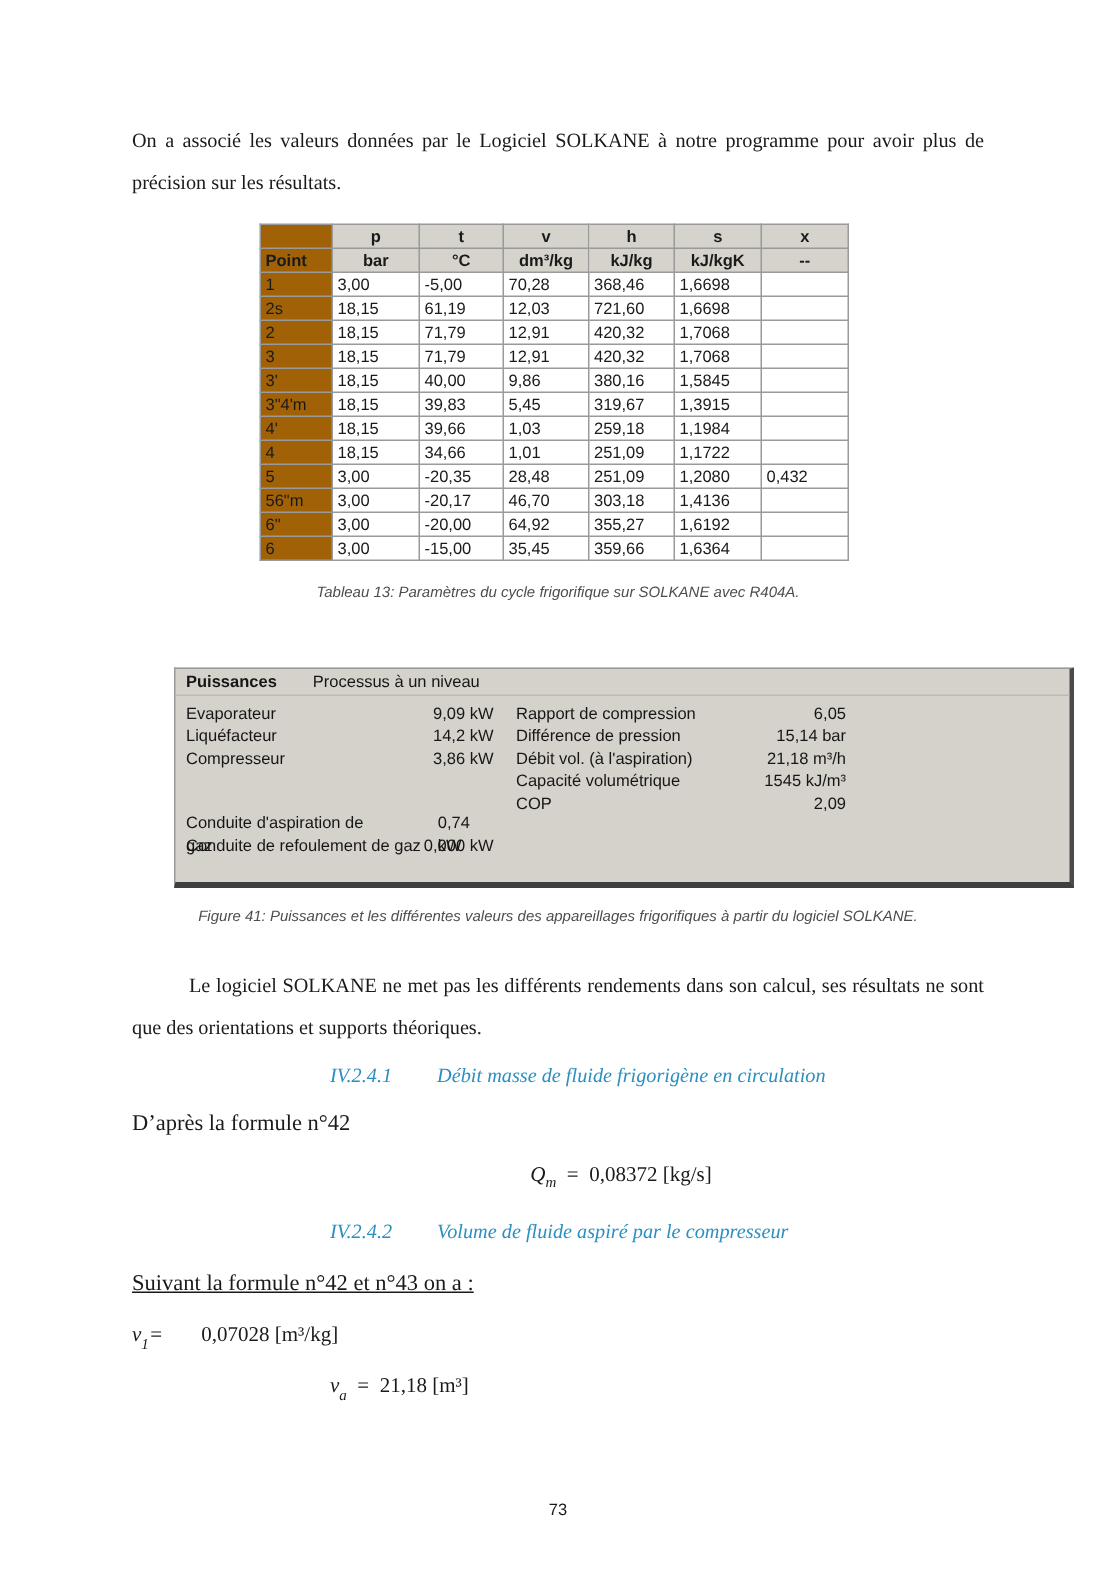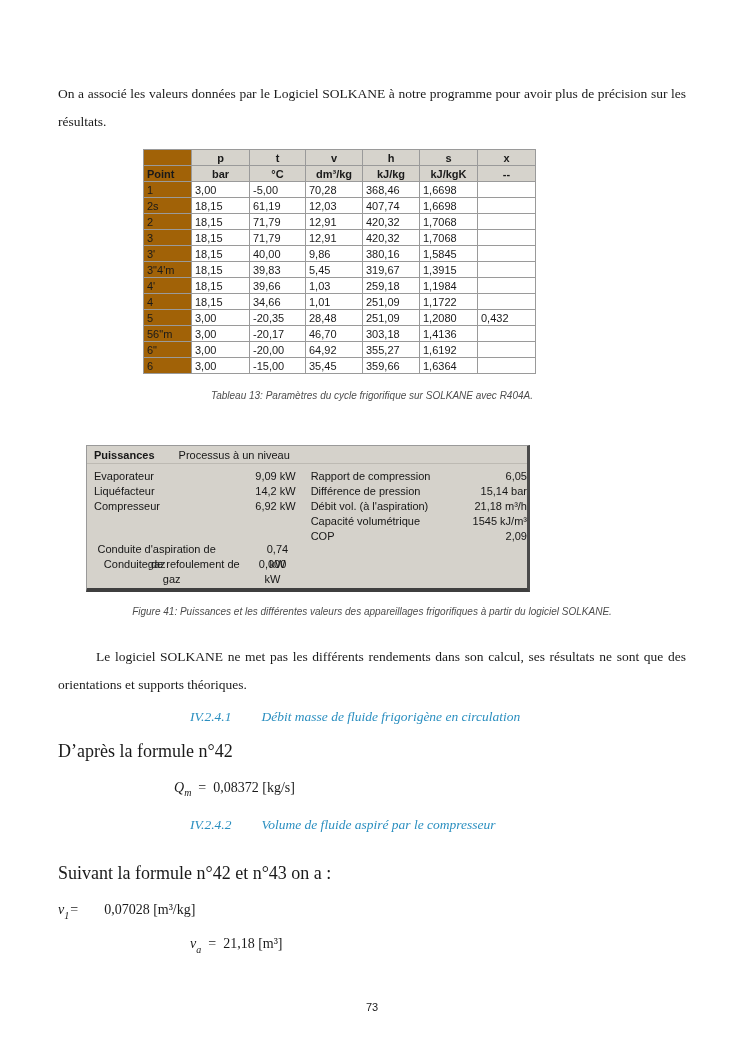--- a/index.html
+++ b/index.html
@@ -2,28 +2,28 @@
 <html><head>
 <meta charset="utf-8">
 <style>
   * { margin:0; padding:0; box-sizing:border-box; }
   html, body { background:#ffffff; }
   .page {
     position:relative; width:744px; height:1053px; margin:0 auto;
     background:#ffffff; overflow:hidden;
     font-family:"Liberation Serif", serif; color:#1a1a1a;
   }
-  .content { padding:0 58px; }
+  .content { padding:0 88px; }
 
   
   .intro { margin-top:80px; font-size:13.5px; line-height:2.05; text-align:justify; }
   .body-par { margin-top:26px; font-size:13.5px; line-height:2.05; text-align:justify; }
   .body-par.indented { text-indent:38px; }
-  .line { margin-top:16px; font-size:18px; }
-  .line.suivant { margin-top:30px; }
+  .line { margin-top:16px; font-size:15px; }
+  .line.suivant { margin-top:19px;text-decoration:underline; }
 
   
   .table-shot { margin-top:14px; margin-left:85px; }
   table.solkane {
     border-collapse:collapse; table-layout:fixed; width:392px;
     font-family:"Liberation Sans", sans-serif; font-size:11px; background:#ffffff;
     border:1px solid #6e6e6e;
   }
   table.solkane th, table.solkane td {
     border:1px solid #9a9a9a; height:16px; padding:0 3px;
@@ -36,46 +36,46 @@
   
   .caption {
     margin-top:16px; text-align:center;
     font-family:"Liberation Sans", sans-serif; font-style:italic;
     font-size:10px; color:#4d4d4d;
   }
   .caption.fig { margin-top:14px; }
 
   
   .panel {
-    margin-top:44px; margin-left:28px; width:444px; height:147px;
+    margin-top:44px; margin-left:28px; width:600px; height:147px;
     background:#d5d2cb; color:#161616;
     border:1px solid #9a9a9a; border-right:3px solid #4b4b4b; border-bottom:4px solid #3f3f3f;
     font-family:"Liberation Sans", sans-serif; font-size:11px;
   }
   .panel-header { display:flex; align-items:center; height:18px; padding-left:7px; border-bottom:1px solid #bdbab3; }
   .panel-title { font-weight:bold; }
   .panel-subtitle { margin-left:24px; }
   .panel-body { display:flex; padding:5px 0 0 7px; }
   .plist.left  { width:205px; margin-right:15px; }
   .plist.right { width:220px; }
-  .pair { display:flex; justify-content:space-between; height:15px; line-height:15px;text-align:center; }
+  .pair { display:flex; justify-content:space-between; height:15px; line-height:15px; }
   .plist.left .pair:nth-child(4) { margin-top:28px;gap:40px; }
   .plist.right .pair:nth-child(6) { margin-top:13px; }
 
   
   .sec-heading { margin-top:10px; margin-left:132px; font-style:italic; color:#2b8fc0; font-size:13.5px; }
   .sec-heading.second { margin-top:20px; }
   .sec-heading .num { margin-right:30px;text-align:right; }
 
   
   .formula { font-size:14px; }
   .formula .var { font-style:italic; }
   .formula sub { font-size:10px; font-style:italic; position:relative; top:1px; }
   .formula .eq { margin:0 7px; }
-  .f-qm { margin-top:18px; margin-left:116px; }
+  .f-qm { margin-top:18px; margin-left:84px;text-align:center; }
   .f-v1 { margin-top:18px; }
   .f-v1 .eq { margin-left:1px; margin-right:26px; }
   .f-va { margin-top:16px; margin-left:132px; }
 
   .pagenum {
     position:absolute; bottom:40px; left:0; width:100%; text-align:center;
     font-family:"Liberation Sans", sans-serif; font-size:11px; color:#1a1a1a;
   }
 </style>
 </head>
@@ -126,21 +126,21 @@
             <td>70,28</td>
             <td>368,46</td>
             <td>1,6698</td>
             <td></td>
           </tr>
             <tr>
             <td class="rowhdr-cell">2s</td>
             <td>18,15</td>
             <td>61,19</td>
             <td>12,03</td>
-            <td>407,74</td>
+            <td>721,60</td>
             <td>1,6698</td>
             <td></td>
           </tr>
             <tr>
             <td class="rowhdr-cell">2</td>
             <td>18,15</td>
             <td>71,79</td>
             <td>12,91</td>
             <td>420,32</td>
             <td>1,7068</td>
@@ -244,21 +244,21 @@
         <div class="pair">
             <span class="plabel">Evaporateur</span>
             <span class="pvalue">9,09 kW</span>
           </div>
             <div class="pair">
             <span class="plabel">Liquéfacteur</span>
             <span class="pvalue">14,2 kW</span>
           </div>
             <div class="pair">
             <span class="plabel">Compresseur</span>
-            <span class="pvalue">6,92 kW</span>
+            <span class="pvalue">3,86 kW</span>
           </div>
             <div class="pair">
             <span class="plabel">Conduite d'aspiration de gaz</span>
             <span class="pvalue">0,74 kW</span>
           </div>
             <div class="pair">
             <span class="plabel">Conduite de refoulement de gaz</span>
             <span class="pvalue">0,000 kW</span>
           </div>
           </div>

